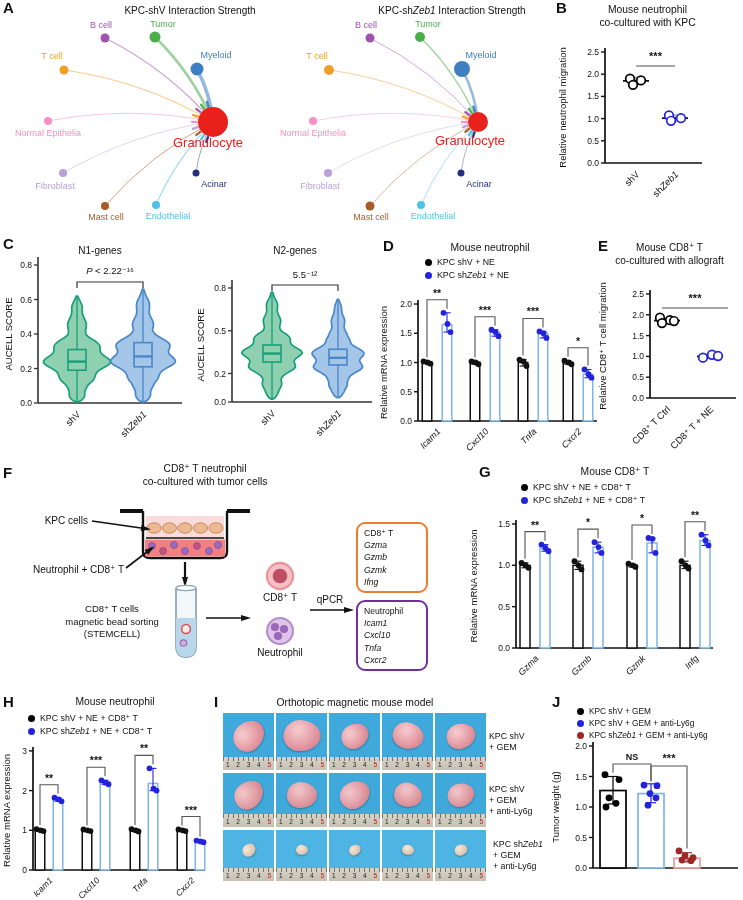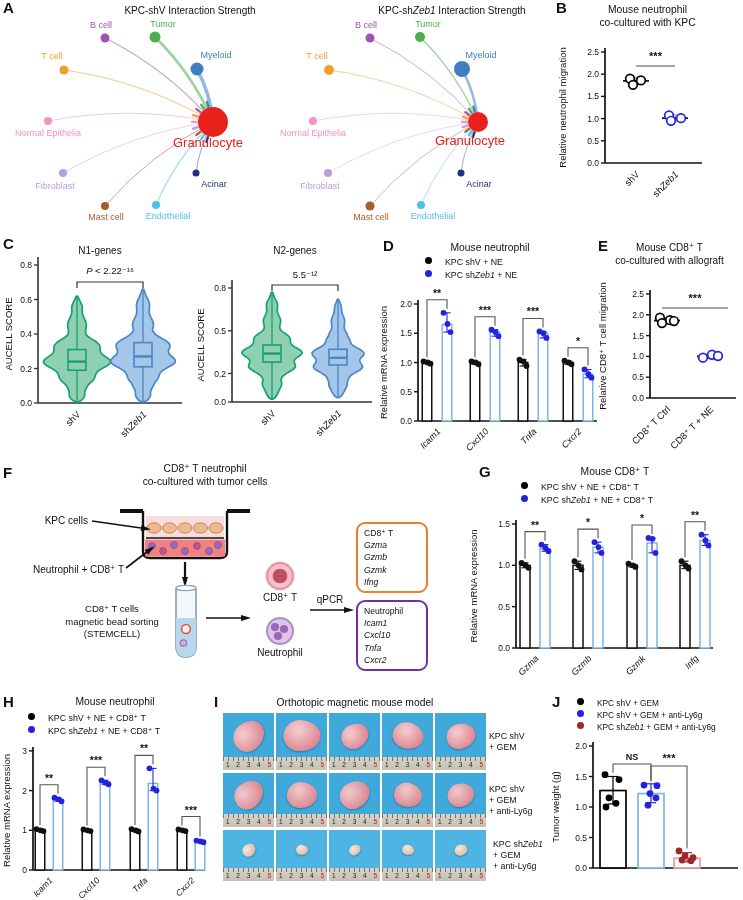--- a/index.html
+++ b/index.html
@@ -4,21 +4,21 @@
 <style>
   html,body{margin:0;padding:0;}
   body{width:743px;height:900px;background:#fff;font-family:"Liberation Sans","DejaVu Sans",sans-serif;color:#111;position:relative;}
   #fig{position:absolute;left:0;top:0;width:743px;height:900px;background:#fff;}
   .panel{position:absolute;}
   .plabel{position:absolute;font-weight:bold;font-size:15px;line-height:16px;}
   .ptitle{position:absolute;text-align:center;font-size:10.3px;line-height:13px;white-space:nowrap;}
   .canvas{position:absolute;left:0;top:0;right:0;bottom:0;}
   svg{position:absolute;left:0;top:0;overflow:visible;}
   .legend{position:absolute;font-size:8.8px;}
-  .lrow{display:flex;margin-bottom:3px;white-space:nowrap;gap:8px;}
+  .lrow{display:flex;align-items:center;margin-bottom:3px;white-space:nowrap;}
   .ldot{width:7px;height:7px;border-radius:50%;margin-right:5px;flex:0 0 auto;}
   .i{font-style:italic;}
   .gbox{position:absolute;border:2.5px solid #888;border-radius:9px;padding:3px 6px;font-size:8.6px;line-height:12.2px;background:#fff;}
   .rowlabel{position:absolute;font-size:8.8px;line-height:11px;white-space:nowrap;}
   .cell{position:relative;overflow:hidden;flex:0 0 auto;}
   .blob{position:absolute;left:50%;top:40%;}
   .ruler{position:absolute;left:0;right:0;bottom:0;height:13px;display:flex;justify-content:space-between;padding:0 3px;box-sizing:border-box;font-size:6.5px;line-height:15px;color:#222;background-image:repeating-linear-gradient(90deg,rgba(40,40,40,.55) 0 1px,transparent 1px 5px),linear-gradient(#d8d3c8,#c6c0b3);background-size:100% 4px,100% 100%;background-repeat:no-repeat,no-repeat;}
   #pJ .legend{font-size:8.3px;}
   #pJ .lrow{margin-bottom:2px;}
 </style>
@@ -803,21 +803,21 @@
         <div class="rowlabel" style="left: 288px; top: 149px;">
           <div><span>KPC sh</span><span class="i">Zeb1</span></div>
           <div><span>+ GEM</span></div>
           <div><span>+ anti-Ly6g</span></div>
         </div>
       </div>
   </div>
 
   <div class="panel" id="pJ" style="left:545px;top:690px;width:198px;height:210px">
     <div class="plabel" style="left:7px;top:4px">J</div>
-    <div class="legend" style="left:32px;top:8px">
+    <div class="legend" style="left:32px;top:16px">
         <div class="lrow">
           <span class="ldot" style="background: rgb(0, 0, 0);"></span>
           <span><span>KPC shV + GEM</span></span>
         </div>
         <div class="lrow">
           <span class="ldot" style="background: rgb(35, 35, 221);"></span>
           <span><span>KPC shV + GEM + anti-Ly6g</span></span>
         </div>
         <div class="lrow">
           <span class="ldot" style="background: rgb(158, 40, 40);"></span>

